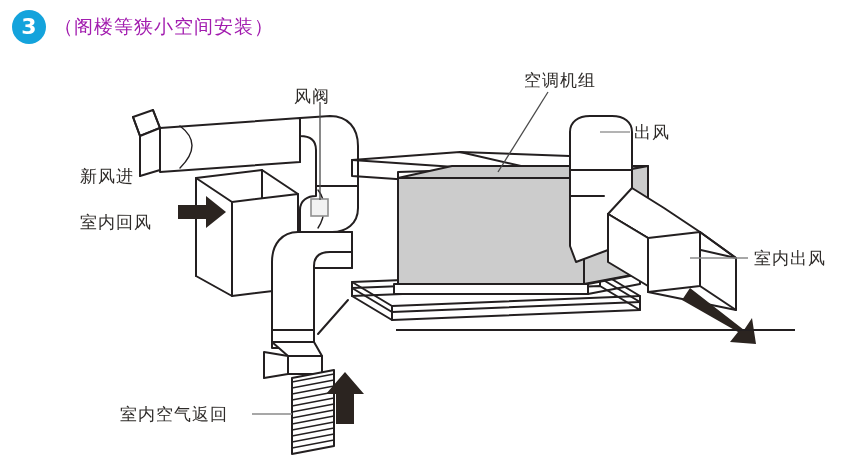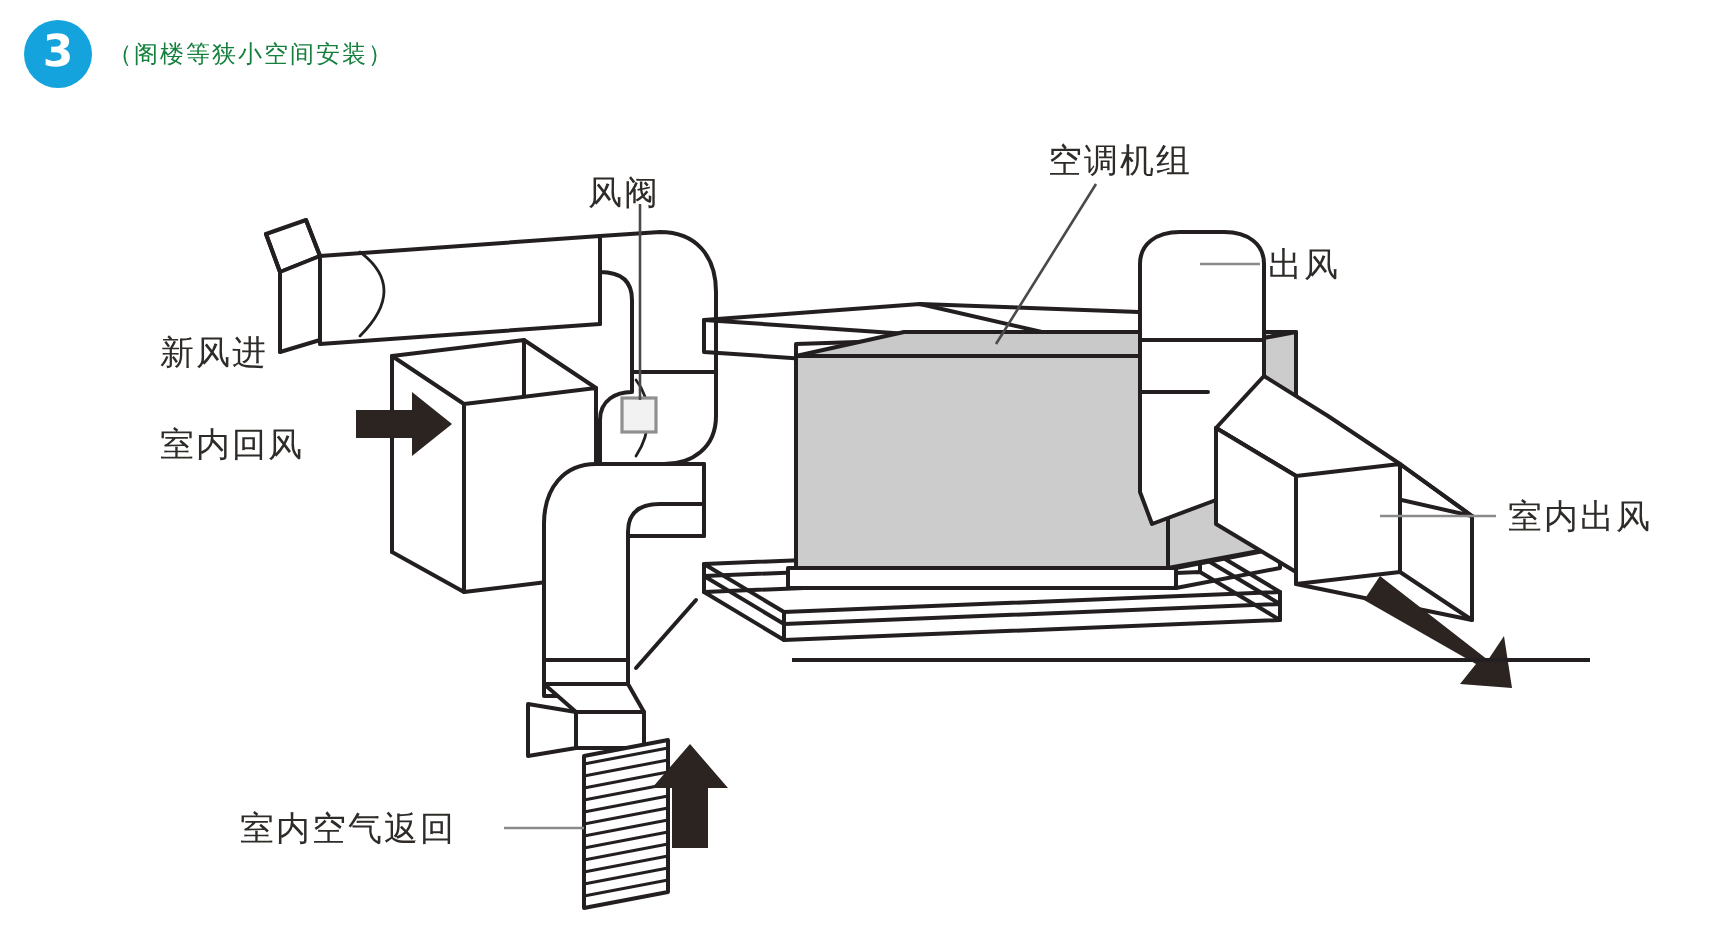--- a/index.html
+++ b/index.html
@@ -37,22 +37,22 @@
     color: #ffffff;
     display: flex;
     align-items: center;
     justify-content: center;
     font-size: 22px;
     font-weight: bold;
     line-height: 1;
     font-family: "DejaVu Sans", "Liberation Sans", sans-serif;
   }
   .header-title {
-    font-size: 12px;
-    color: #15803d;
+    font-size: 19px;
+    color: #a21caf;
     letter-spacing: 1px;
     white-space: nowrap;
   }
   
   #diagram {
     position: absolute;
     left: 0;
     top: 0;
     width: 860px;
     height: 465px;

